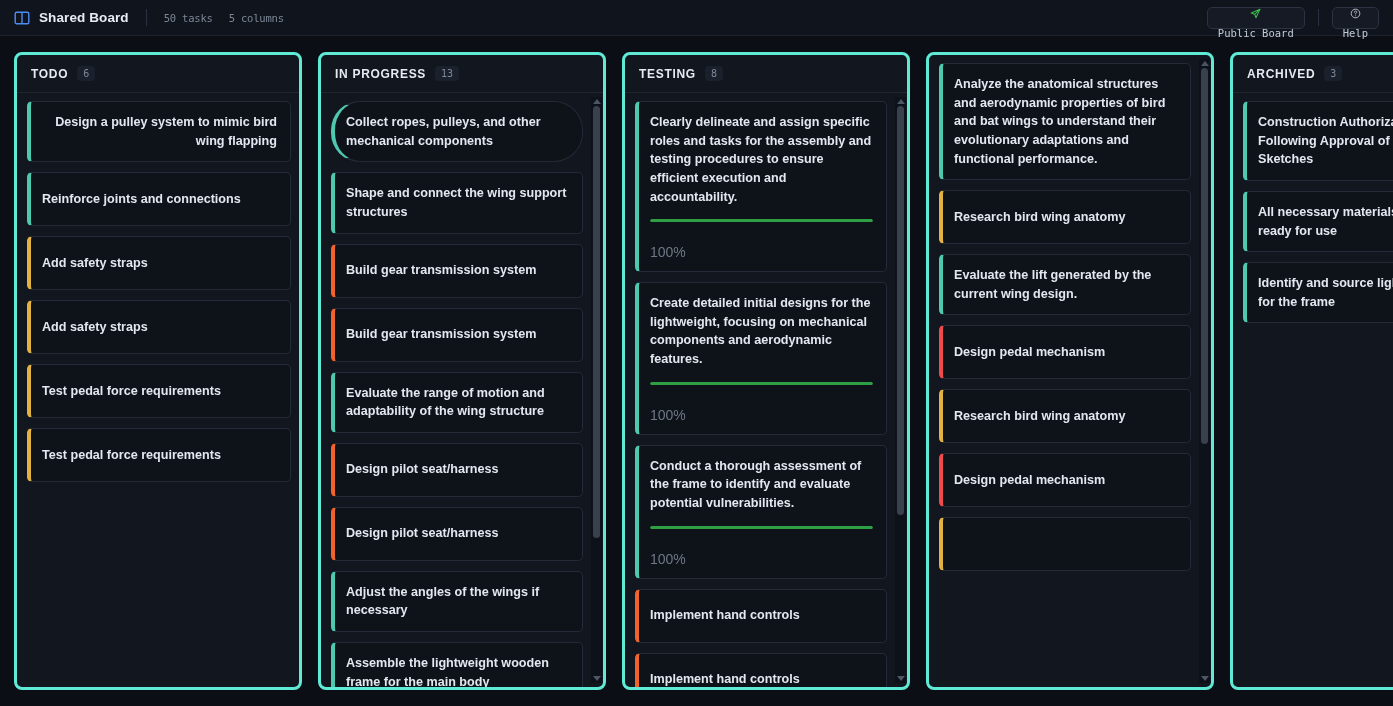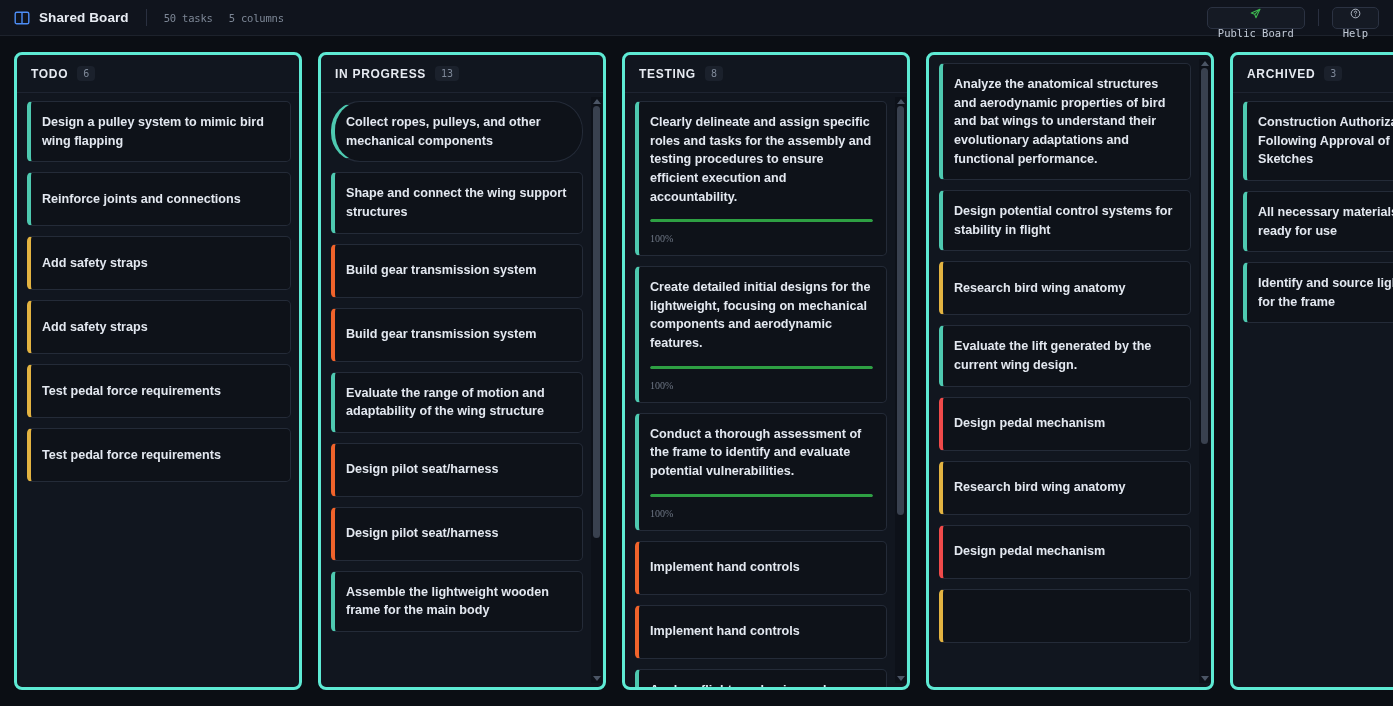--- a/index.html
+++ b/index.html
@@ -105,22 +105,22 @@
     font-size: 12.6px; font-weight: bold; color: #e3e8f0;
     line-height: 1.48;
   }
   .progress-track {
     height: 3px; width: 100%;
     background: #1c2330; border-radius: 2px;
     margin-top: 13px; overflow: hidden;
   }
   .progress-fill { height: 100%; background: #2ea043; border-radius: 2px; }
   .progress-label {
-    font-family: Liberation Serif, serif;
-    font-size: 10px; color: #6f7886; margin-top: 11px;
+    font-family: Liberation Sans, sans-serif;
+    font-size: 14px; color: #6f7886; margin-top: 22px;
   }
 
   
   .scrollbar {
     position: absolute; top: 4px; right: 1px; bottom: 4px;
     width: 11px;
     background: #0d1119;
     display: flex; flex-direction: column; align-items: center;
   }
   .sb-arrow {
@@ -181,21 +181,21 @@
 </div>
 
 <div id="board">
     <div class="column">
       <div class="col-header">
         <span class="col-title">TODO</span>
         <span class="col-count">6</span>
       </div>
       <div class="col-body">
         <div class="cards">
-          <div class="card" style="border-left-color: rgb(78, 201, 176);">
+          <div class="card" style="border-left-color: rgb(78, 201, 176); text-align: right;">
             <div class="card-title">Design a pulley system to mimic bird wing flapping</div>
           </div>
           <div class="card" style="border-left-color: rgb(78, 201, 176);">
             <div class="card-title">Reinforce joints and connections</div>
           </div>
           <div class="card" style="border-left-color: rgb(227, 179, 65);">
             <div class="card-title">Add safety straps</div>
           </div>
           <div class="card" style="border-left-color: rgb(227, 179, 65);">
             <div class="card-title">Add safety straps</div>
@@ -229,20 +229,23 @@
             <div class="card-title">Build gear transmission system</div>
           </div>
           <div class="card" style="border-left-color: rgb(78, 201, 176);">
             <div class="card-title">Evaluate the range of motion and adaptability of the wing structure</div>
           </div>
           <div class="card" style="border-left-color: rgb(240, 99, 43);">
             <div class="card-title">Design pilot seat/harness</div>
           </div>
           <div class="card" style="border-left-color: rgb(240, 99, 43);">
             <div class="card-title">Design pilot seat/harness</div>
+          </div>
+          <div class="card" style="border-left-color: rgb(78, 201, 176);">
+            <div class="card-title">Adjust the angles of the wings if necessary</div>
           </div>
           <div class="card" style="border-left-color: rgb(78, 201, 176);">
             <div class="card-title">Assemble the lightweight wooden frame for the main body</div>
           </div>
         </div>
         <div class="scrollbar">
           <div class="sb-arrow sb-up"></div>
           <div class="sb-track">
             <div class="sb-thumb" style="top: 0px; height: 76%;"></div>
           </div>
@@ -296,23 +299,20 @@
           <div class="sb-arrow sb-down"></div>
         </div>
       </div>
     </div>
     <div class="column">
       <div class="col-body">
         <div class="cards" style="margin-right: 12px;">
           <div class="card" style="border-left-color: rgb(78, 201, 176);">
             <div class="card-title">Analyze the anatomical structures and aerodynamic properties of bird and bat wings to understand their evolutionary adaptations and functional performance.</div>
           </div>
-          <div class="card" style="border-left-color: rgb(78, 201, 176);">
-            <div class="card-title">Design potential control systems for stability in flight</div>
-          </div>
           <div class="card" style="border-left-color: rgb(227, 179, 65);">
             <div class="card-title">Research bird wing anatomy</div>
           </div>
           <div class="card" style="border-left-color: rgb(78, 201, 176);">
             <div class="card-title">Evaluate the lift generated by the current wing design.</div>
           </div>
           <div class="card" style="border-left-color: rgb(240, 74, 74);">
             <div class="card-title">Design pedal mechanism</div>
           </div>
           <div class="card" style="border-left-color: rgb(227, 179, 65);">

